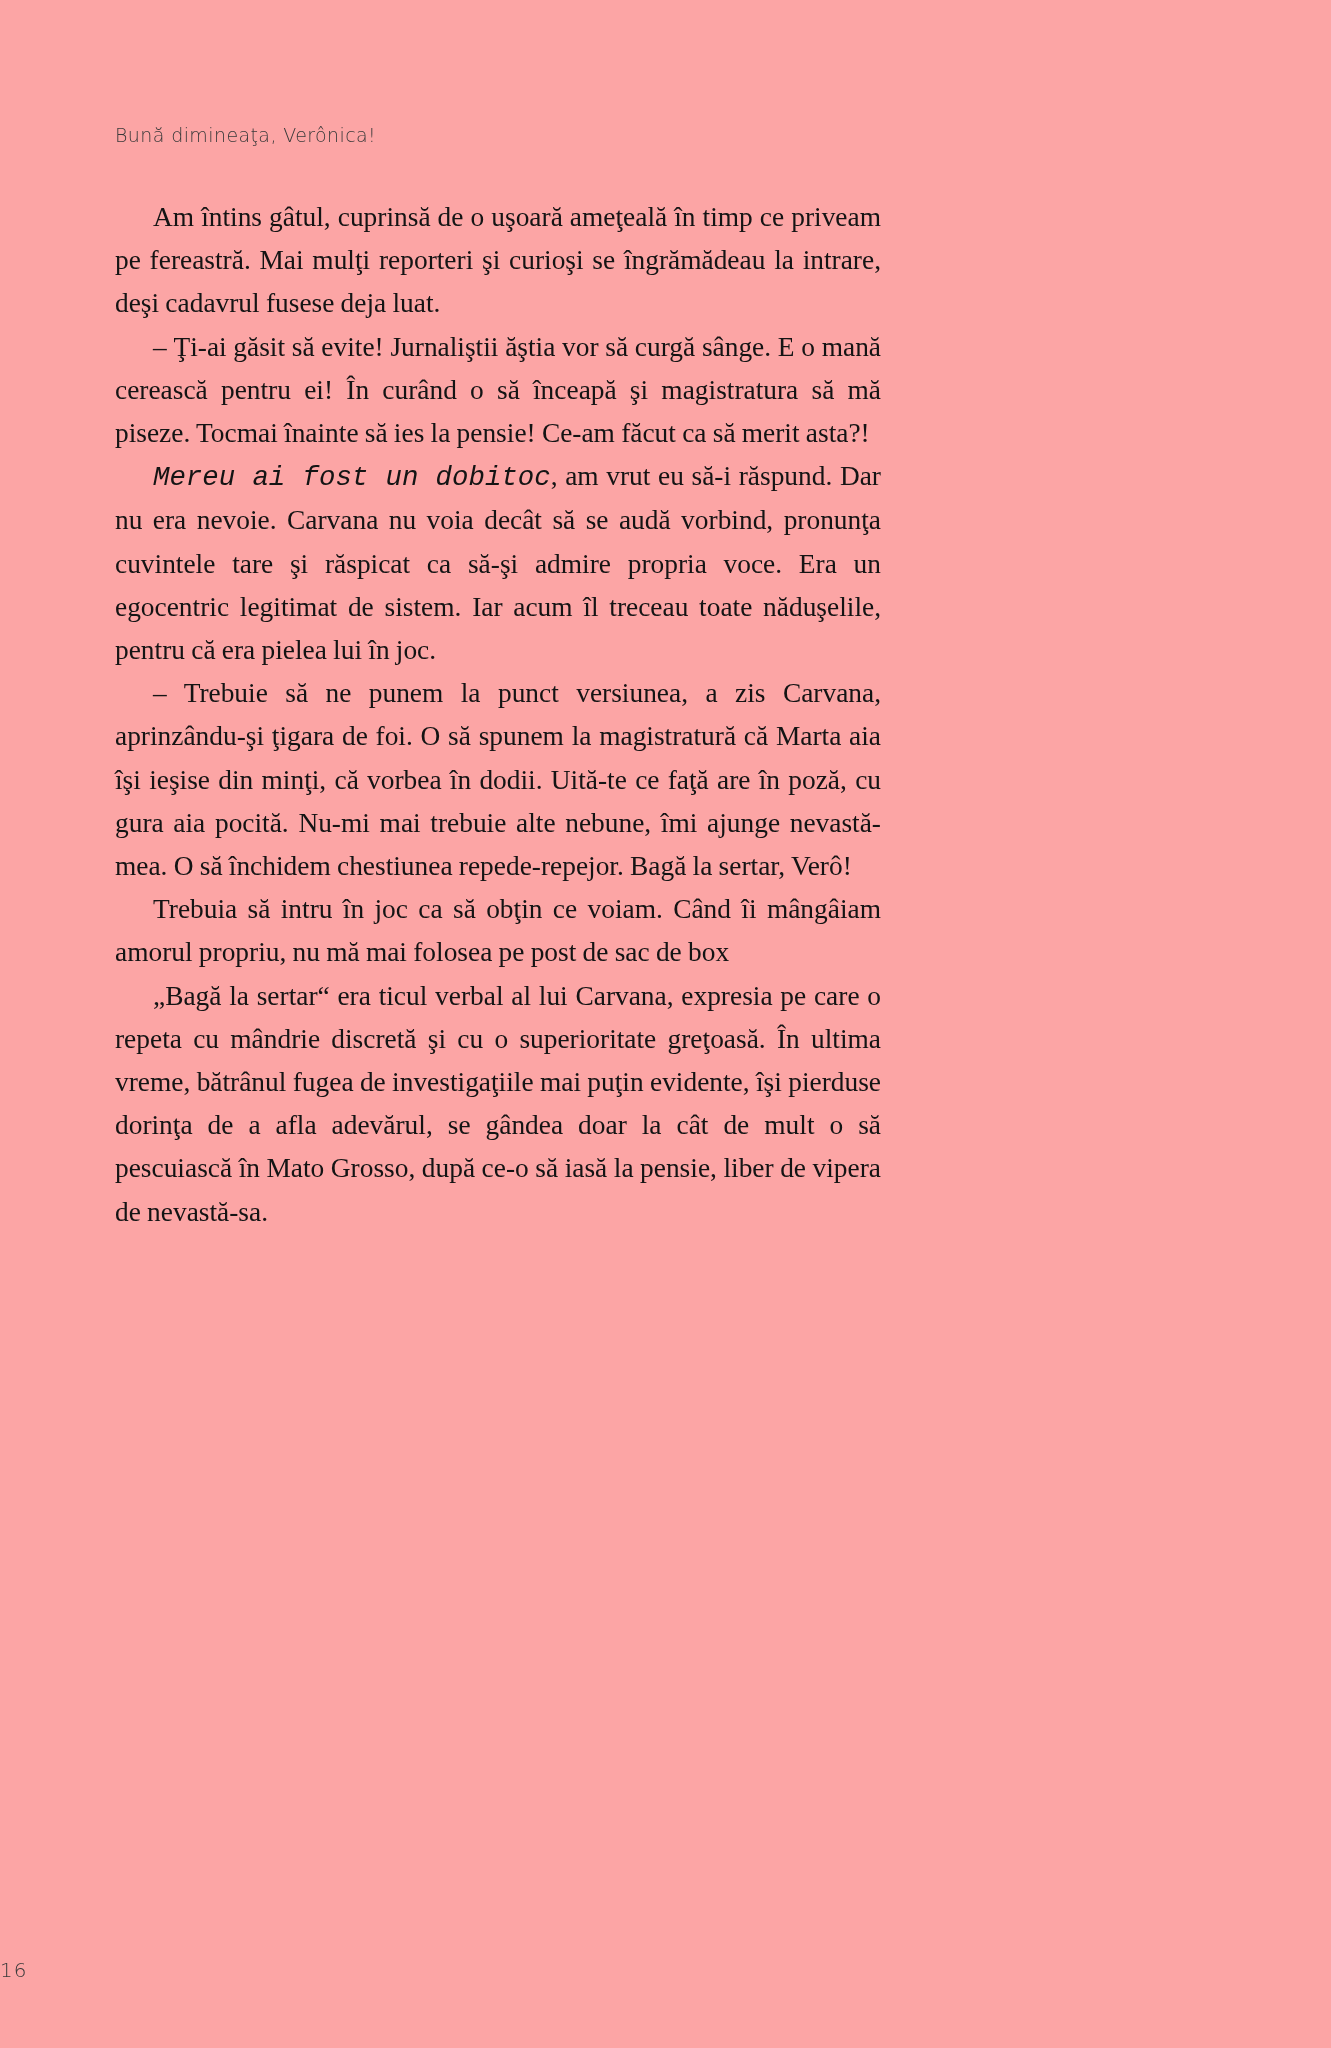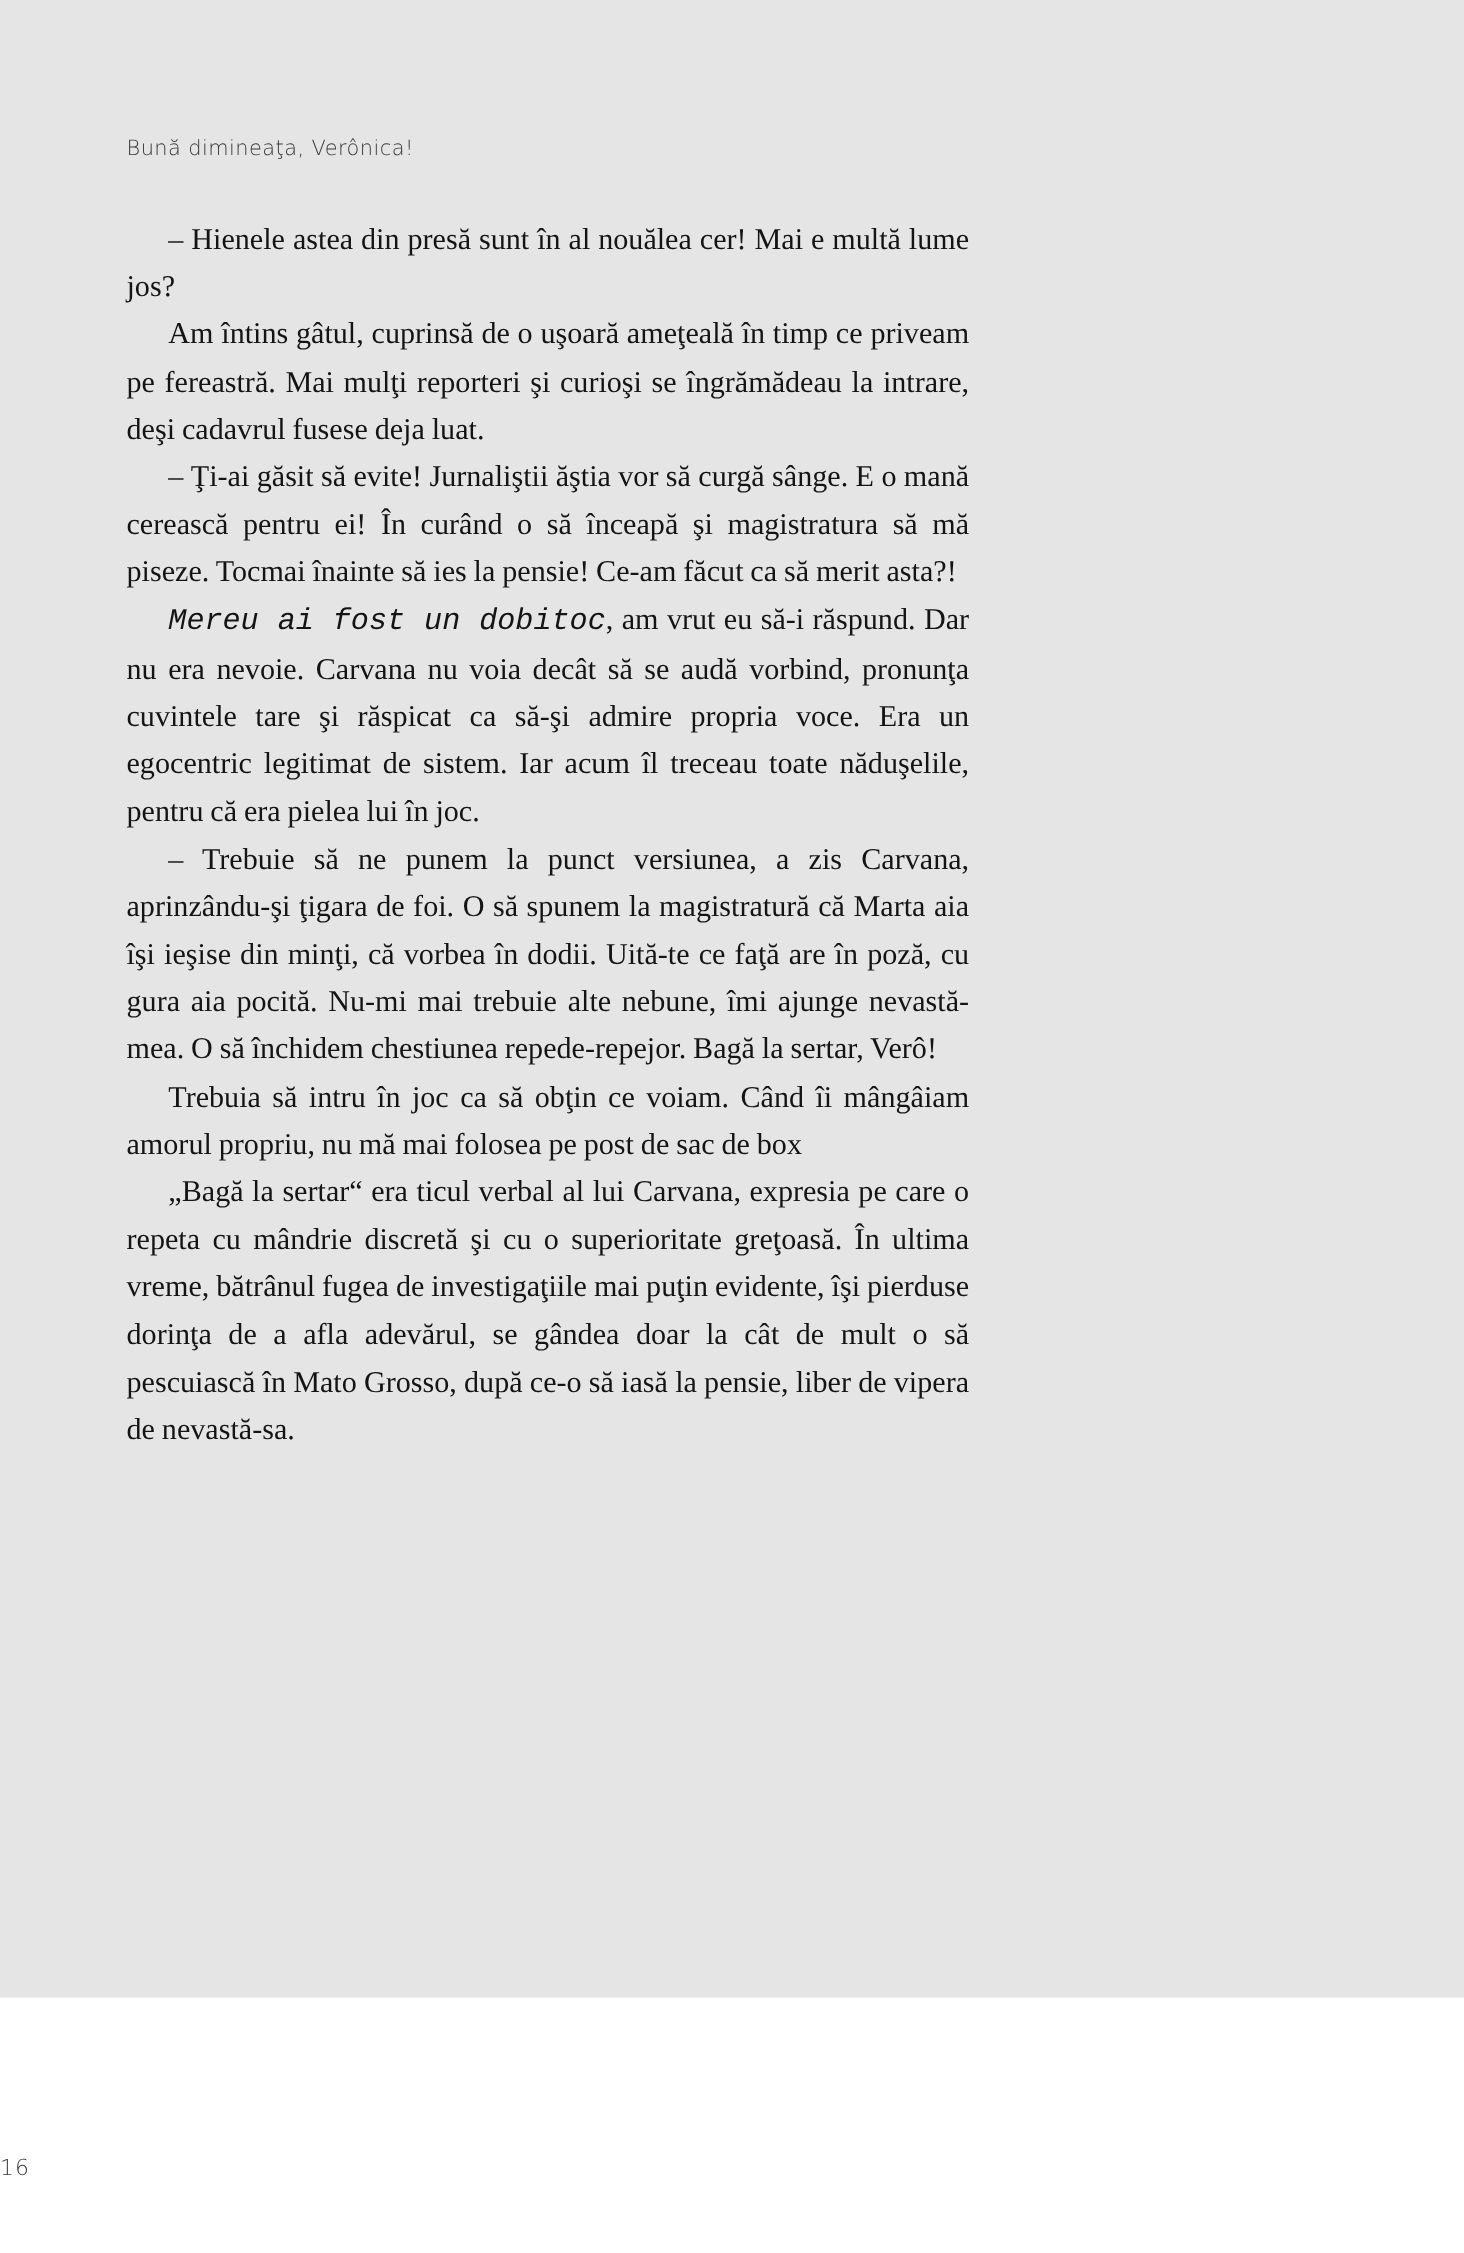--- a/index.html
+++ b/index.html
@@ -13,22 +13,22 @@
     position: relative;
     overflow: hidden;
     font-family: "Liberation Serif", "DejaVu Serif", serif;
     color: #1a1a1a;
   }
 
   .page {
     position: absolute;
     top: 0; left: 0;
     width: 1331px;
-    height: 1816px;
-    background: #e5e5e5;
+    height: 2048px;
+    background: #fca5a5;
   }
 
   
   .running-head {
     position: absolute;
     left: 115px;
     top: 124px;
     font-family: "DejaVu Sans", "Liberation Sans", sans-serif;
     font-size: 19px;
     font-weight: 300;
@@ -77,21 +77,20 @@
 </style>
 </head>
 <body>
 
 <div class="page">
 
   <div class="running-head">Bună dimineaţa, Verônica!</div>
 
   <div class="text-block">
 
-    <p class="tight">– Hienele astea din presă sunt în al nouălea cer! Mai e multă lume jos?</p>
 
     <p class="tight">Am întins gâtul, cuprinsă de o uşoară ameţeală în timp ce priveam pe fereastră. Mai mulţi reporteri şi curioşi se îngrămădeau la intrare, deşi cadavrul fusese deja luat.</p>
 
 
     <p class="tight">– Ţi-ai găsit să evite! Jurnaliştii ăştia vor să curgă sânge. E o mană cerească pentru ei! În curând o să înceapă şi magistratura să mă piseze. Tocmai înainte să ies la pensie! Ce-am făcut ca să merit asta?!</p>
 
     <p class="tight"><span class="italic">Mereu ai fost un dobitoc</span><span>, am vrut eu să-i răspund. Dar nu era nevoie. Carvana nu voia decât să se audă vorbind, pronunţa cuvintele tare şi răspicat ca să-şi admire propria voce. Era un egocentric legitimat de sistem. Iar acum îl treceau toate năduşelile, pentru că era pielea lui în joc.</span></p>
 
 
     <p class="tight">– Trebuie să ne punem la punct versiunea, a zis Carvana, aprinzându-şi ţigara de foi. O să spunem la magistratură că Marta aia îşi ieşise din minţi, că vorbea în dodii. Uită-te ce faţă are în poză, cu gura aia pocită. Nu-mi mai trebuie alte nebune, îmi ajunge nevastă-mea. O să închidem chestiunea repede-repejor. Bagă la sertar, Verô!</p>

